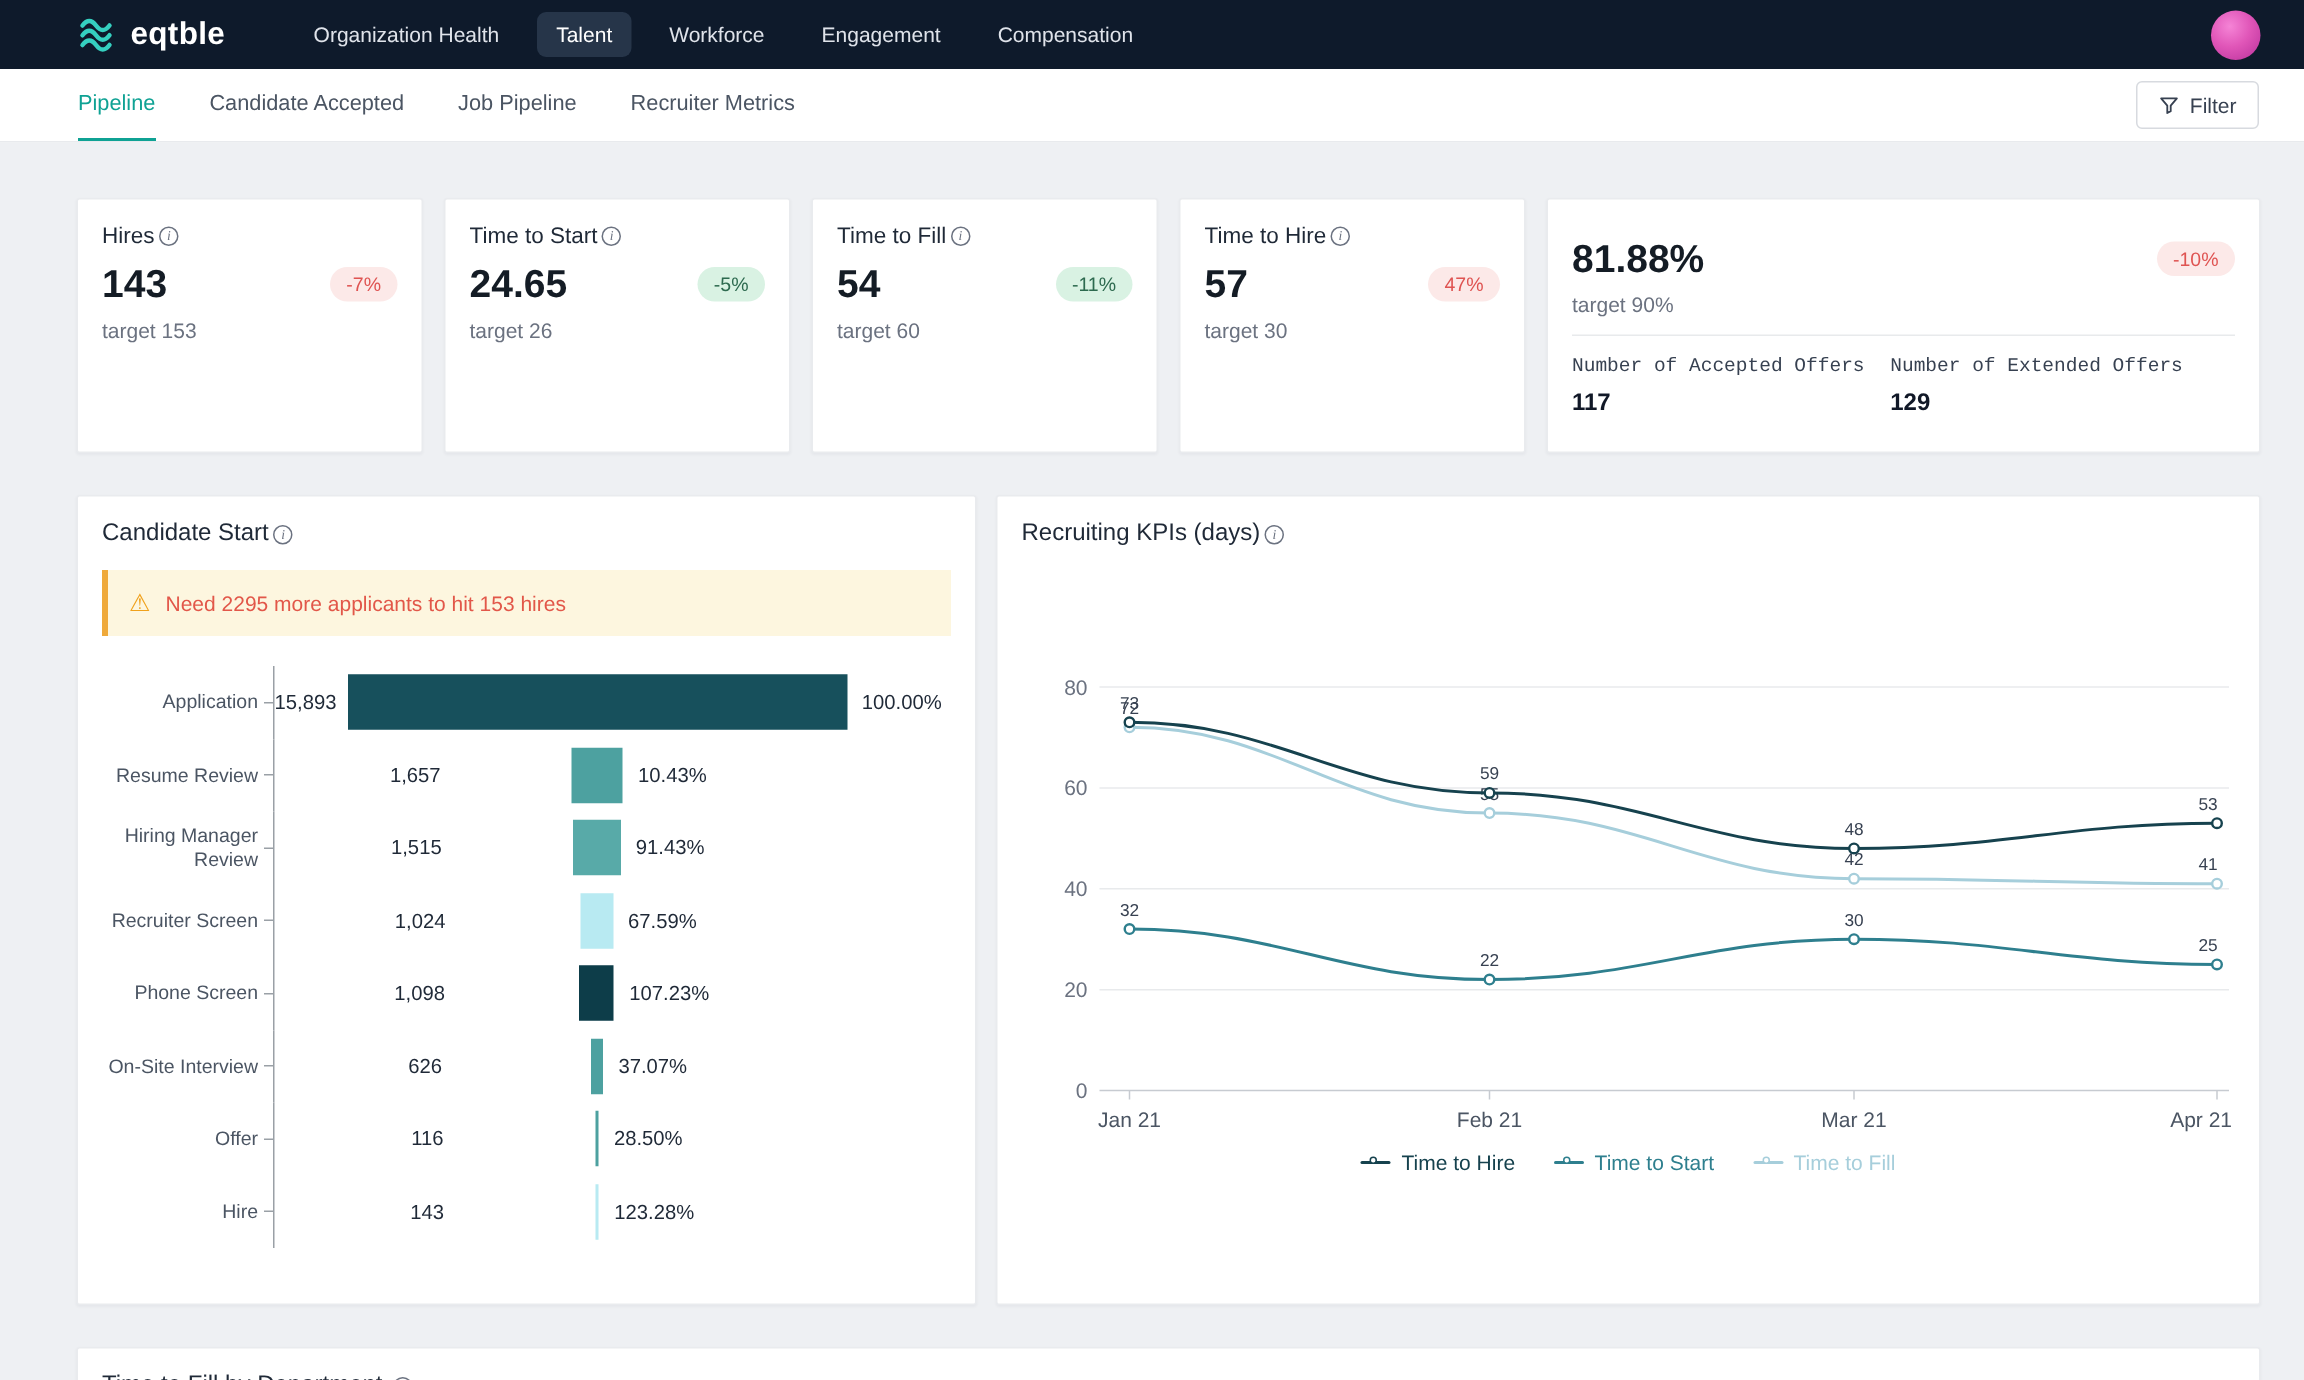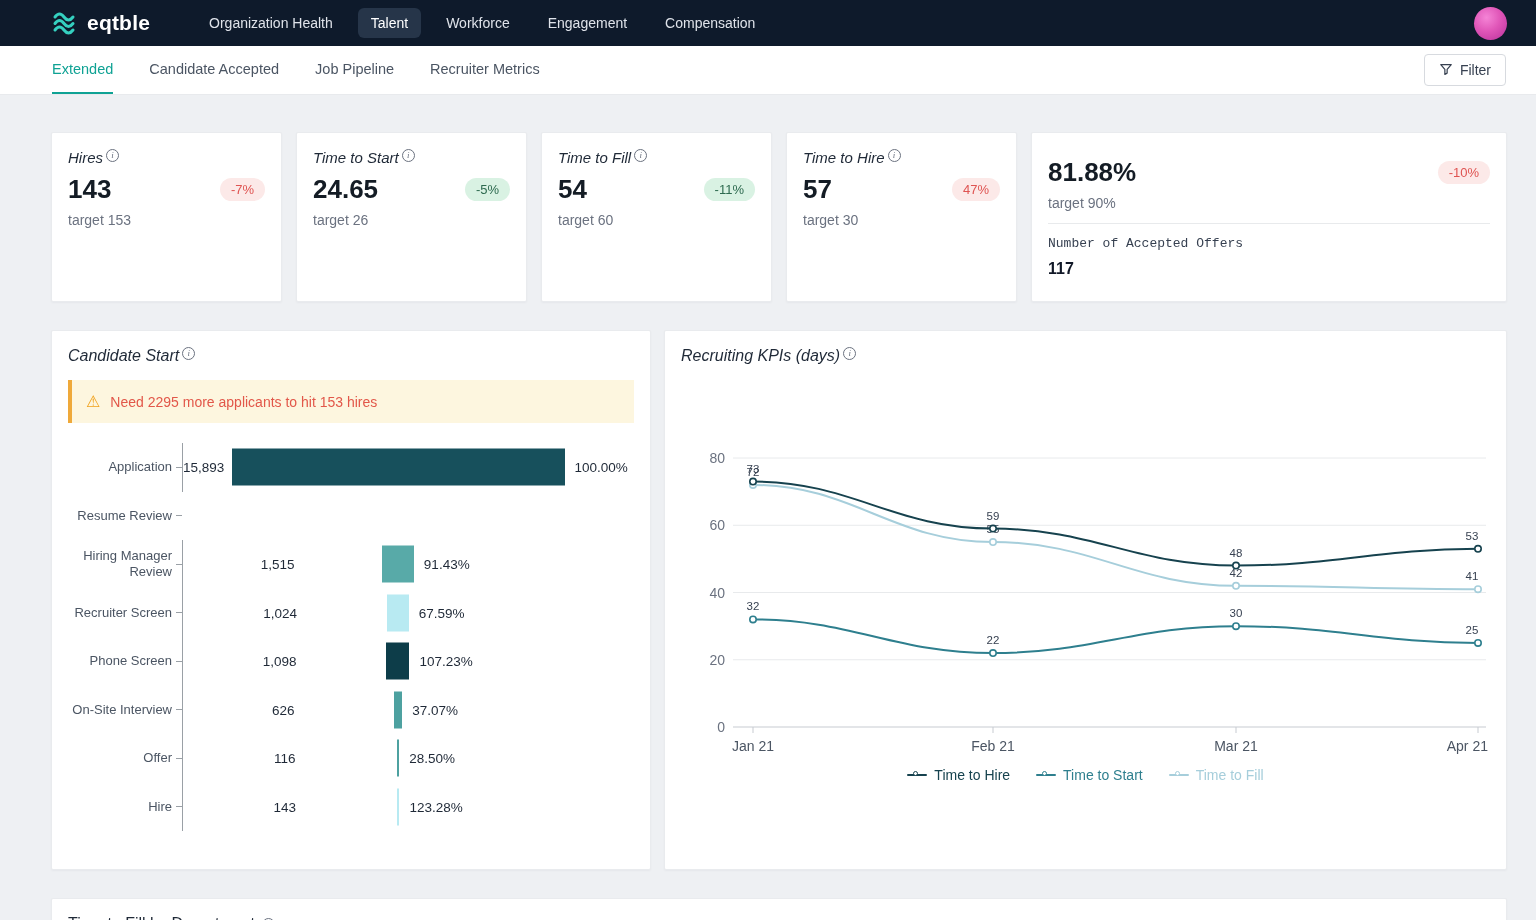--- a/index.html
+++ b/index.html
@@ -17,31 +17,31 @@
   .nav-item{font-size:14px;color:#dfe3ea;padding:7px 13px;border-radius:6px;cursor:pointer;white-space:nowrap;}
   .nav-item.active{background:#263549;color:#fff;}
   .avatar{width:33px;height:33px;border-radius:50%;margin-left:auto;margin-right:29px;cursor:pointer;
     background:radial-gradient(circle at 38% 32%, #f584d6 0%, #e056b8 45%, #b8309a 100%);}
 
   
   .tabbar{position:absolute;top:46px;left:0;width:1536px;height:49px;background:#fff;border-bottom:1px solid #e8eaed;display:flex;align-items:center;padding-left:52px;}
   #tabs{display:flex;height:100%;}
   .tab{font-size:14.5px;color:#4b5563;height:100%;display:flex;align-items:center;margin-right:36px;border-bottom:2.5px solid transparent;cursor:pointer;white-space:nowrap;}
   .tab.active{color:#0fa294;border-color:#0fa294;}
-  .filter-btn{margin-left:auto;margin-right:30px;display:flex;gap:7px;background:#fff;border:1px solid #d7dadf;border-radius:4px;padding:7px 14px;font-size:14px;color:#374151;cursor:pointer;font-family:inherit;}
+  .filter-btn{margin-left:auto;margin-right:30px;display:flex;align-items:center;gap:7px;background:#fff;border:1px solid #d7dadf;border-radius:4px;padding:7px 14px;font-size:14px;color:#374151;cursor:pointer;font-family:inherit;}
 
   
   .card{position:absolute;background:#fff;border:1px solid #e9ebee;border-radius:2px;padding:16px;box-shadow:0 1px 2px rgba(16,24,40,.04);}
   .kpi-card{top:132px;width:231px;height:170px;}
   .offer-card{left:1031px;top:132px;width:476px;height:170px;}
   .funnel-card{left:51px;top:330px;width:600px;height:540px;}
   .chart-card{left:664px;top:330px;width:843px;height:540px;}
   .bottom-card{left:51px;top:898px;width:1456px;height:40px;overflow:hidden;}
 
-  .k-title,.card-title{font-size:15px;color:#1f2937;display:flex;gap:3px;font-style:italic;}
+  .k-title,.card-title{font-size:15px;color:#1f2937;display:flex;align-items:center;gap:3px;}
   .card-title{font-size:16px;}
   .info{width:13px;height:13px;min-width:13px;border:1.2px solid #6b7280;border-radius:50%;display:inline-flex;align-items:center;justify-content:center;color:#6b7280;font-size:9px;line-height:1;cursor:pointer;}
   .info::after{content:"i";font-family:"Liberation Serif",serif;font-style:italic;}
   .k-valuerow{display:flex;align-items:center;justify-content:space-between;margin-top:8px;}
   .k-value{font-size:26px;font-weight:700;color:#141c25;}
   .badge{font-size:13px;padding:4px 11px;border-radius:13px;white-space:nowrap;}
   .badge.neg{background:#fce9e8;color:#df5452;}
   .badge.pos{background:#d9f2e3;color:#2d6a4f;}
   .k-target{margin-top:7px;font-size:14px;color:#6b7280;}
   .o-details{margin-top:12px;border-top:1px solid #e8eaec;padding-top:12px;display:flex;}
@@ -90,21 +90,21 @@
       <div class="nav-item active">Talent</div>
       <div class="nav-item">Workforce</div>
       <div class="nav-item">Engagement</div>
       <div class="nav-item">Compensation</div>
     </nav>
   <div class="avatar"></div>
 </header>
 
 <div class="tabbar">
   <div id="tabs">
-      <div class="tab active">Extended</div>
+      <div class="tab active">Pipeline</div>
       <div class="tab">Candidate Accepted</div>
       <div class="tab">Job Pipeline</div>
       <div class="tab">Recruiter Metrics</div>
     </div>
   <button class="filter-btn">
     <svg width="14" height="14" viewBox="0 0 16 16">
       <path d="M2 3h12l-4.7 5.5v4.2l-2.6 1.4V8.5L2 3z" fill="none" stroke="#374151" stroke-width="1.4" stroke-linejoin="round"></path>
     </svg>
     <span>Filter</span>
   </button>
@@ -161,20 +161,24 @@
   <div class="k-valuerow">
     <span class="k-value">81.88%</span>
     <span class="badge neg">-10%</span>
   </div>
   <div class="k-target">target 90%</div>
   <div class="o-details">
     <div class="o-col">
       <div class="o-label">Number of Accepted Offers</div>
       <div class="o-value">117</div>
     </div>
+    <div class="o-col">
+      <div class="o-label">Number of Extended Offers</div>
+      <div class="o-value">129</div>
+    </div>
   </div>
 </article>
 
 <article class="card funnel-card">
   <div class="card-title">
     <span>Candidate Start</span>
     <span class="info"></span>
   </div>
   <div class="warning">
     <span class="warn-icon"></span>
@@ -186,20 +190,25 @@
         <span class="ftick"></span>
         <div class="fplot">
           <div class="fbar" style="left: 48.5px; width: 333px; background: rgb(23, 80, 92);"></div>
           <span class="fval" style="width: 38.5px;">15,893</span>
           <span class="fpct" style="left: 391.5px;">100.00%</span>
         </div>
       </div>
       <div class="frow">
         <div class="flabel">Resume Review</div>
         <span class="ftick"></span>
+        <div class="fplot">
+          <div class="fbar" style="left: 197.641px; width: 34.7185px; background: rgb(77, 161, 160);"></div>
+          <span class="fval" style="width: 187.641px;">1,657</span>
+          <span class="fpct" style="left: 242.359px;">10.43%</span>
+        </div>
       </div>
       <div class="frow">
         <div class="flabel">Hiring Manager Review</div>
         <span class="ftick"></span>
         <div class="fplot">
           <div class="fbar" style="left: 199.128px; width: 31.7432px; background: rgb(88, 170, 168);"></div>
           <span class="fval" style="width: 189.128px;">1,515</span>
           <span class="fpct" style="left: 240.872px;">91.43%</span>
         </div>
       </div>

